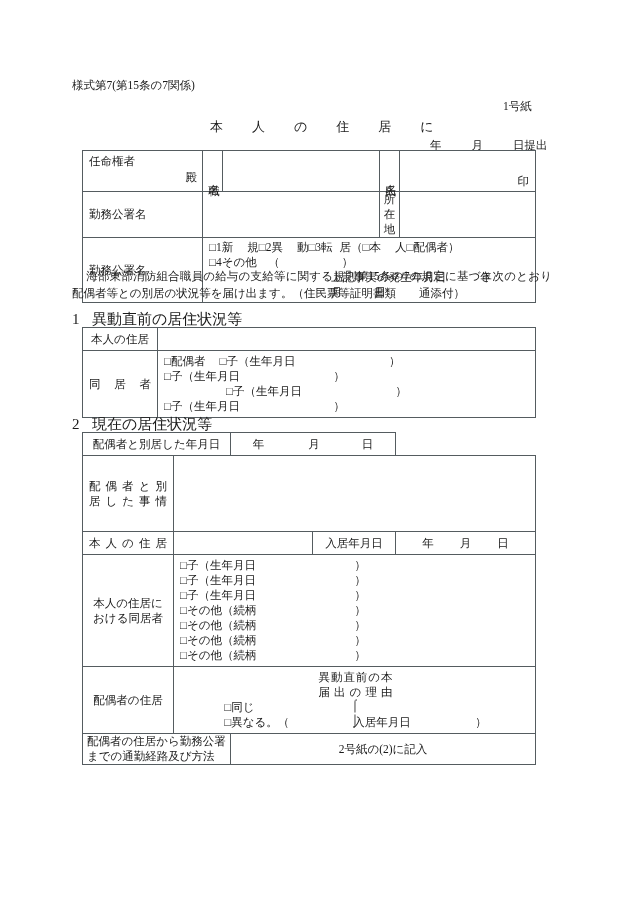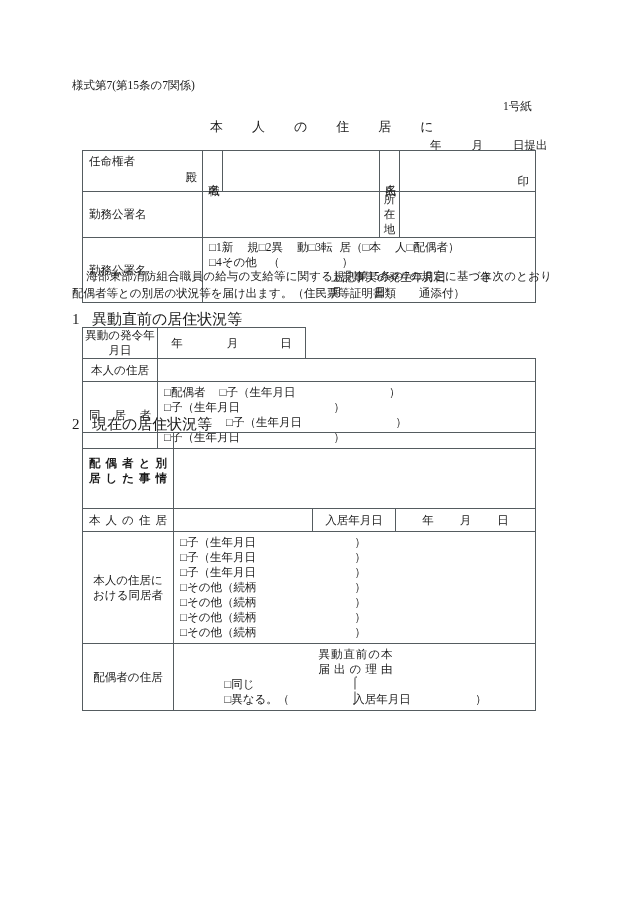--- a/index.html
+++ b/index.html
@@ -107,21 +107,21 @@
   .wsp-s { display:inline-block; width: 7px; }
   .wsp-l { display:inline-block; width: 28px; }
 
   
   #tbl-before { left: 82px; top: 327px; width: 453px; }
   .datefield .y { display:inline-block; width: 44px; }
   .datefield .m { display:inline-block; width: 42px; }
 
   
   #tbl-current { left: 82px; top: 432px; width: 453px; }
-  .jijou-cell { height: 75px; font-weight: bold; }
+  .jijou-cell { height: 75px; }
   .kyoju-cell { padding: 3px 4px 3px 6px; line-height: 15px; }
   .col2 { display:inline-block; width: 146px; }
 
   .brace-row { position: relative; padding: 3px 4px 3px 6px; }
   .brace-wrap { display: flex; align-items: center; flex-direction: column; }
   .brace-left { display:inline-block; line-height:15px; }
   .brace-glyph {
     display: inline-block;
     width: 9px;
     position: relative;
@@ -195,25 +195,20 @@
   <div class="sect sect-1"><span class="num">1</span><span>異動直前の居住状況等</span></div>
 
   <table id="tbl-before">
     <colgroup>
       <col style="width:75px">
         <col style="width:148px">
         <col style="width:230px">
     </colgroup>
     <tbody>
       <tr>
-        <td class="lbl" style="height:22px;padding:0 2px">異動の発令年月日</td>
-        <td class="ctr datefield"><span>年</span><span class="y"></span><span>月</span><span class="m"></span><span>日</span></td>
-        <td class="noborder"></td>
-      </tr>
-      <tr>
         <td class="lbl" style="height:22px;padding:0 2px">本人の住居</td>
         <td colspan="2"></td>
       </tr>
       <tr>
         <td class="lbl" style="height:34px;padding:0">
           <span class="spread">同居者</span>
         </td>
         <td colspan="2" class="kyoju-cell">
           <div><span>□配偶者</span><span class="wsp"></span><span style="display:inline-block;width:145px"><span>□子（生年月日</span></span><span style="display:inline-block;width:36px;text-align:right">）</span><span class="wsp-l"></span><span style="display:inline-block;width:145px"><span>□子（生年月日</span></span><span style="display:inline-block;width:36px;text-align:right">）</span></div>
           <div><span style="display:inline-block;width:62px"></span><span style="display:inline-block;width:145px"><span>□子（生年月日</span></span><span style="display:inline-block;width:36px;text-align:right">）</span><span class="wsp-l"></span><span style="display:inline-block;width:145px"><span>□子（生年月日</span></span><span style="display:inline-block;width:36px;text-align:right">）</span></div>
@@ -226,20 +221,25 @@
 
   <table id="tbl-current">
     <colgroup>
       <col style="width:91px">
         <col style="width:57px">
         <col style="width:82px">
         <col style="width:83px">
         <col style="width:140px">
     </colgroup>
     <tbody>
+      <tr>
+        <td colspan="2" class="lbl" style="height:22px;padding:0 2px">配偶者と別居した年月日</td>
+        <td colspan="2" class="ctr datefield"><span>年</span><span class="y"></span><span>月</span><span class="m"></span><span>日</span></td>
+        <td class="noborder"></td>
+      </tr>
       <tr>
         <td class="jijou-cell" style="padding:0">
           <span class="spread" style="display:block">配偶者と別</span>
           <span class="spread" style="display:block">居した事情</span>
         </td>
         <td colspan="4"></td>
       </tr>
       <tr>
         <td style="height:22px;padding:0">
           <span class="spread">本人の住居</span>
@@ -272,16 +272,23 @@
               <span class="up">⌠</span>
                 <span class="dn">⌡</span>
             </span>
             <span class="brace-right">
               <span style="display:block">□同じ</span>
               <span style="display:block"><span>□異なる。（</span><span style="display:inline-block;width:64px"></span><span>入居年月日</span><span style="display:inline-block;width:76px;text-align:right">）</span></span>
             </span>
           </div>
         </td>
       </tr>
+      <tr>
+        <td colspan="2" style="height:30px;padding:0 4px">
+          <span style="display:block">配偶者の住居から勤務公署</span>
+          <span style="display:block">までの通勤経路及び方法</span>
+        </td>
+        <td colspan="3" class="note-val">2号紙の(2)に記入</td>
+      </tr>
     </tbody>
   </table>
 
 </div>
 
 </body></html>

